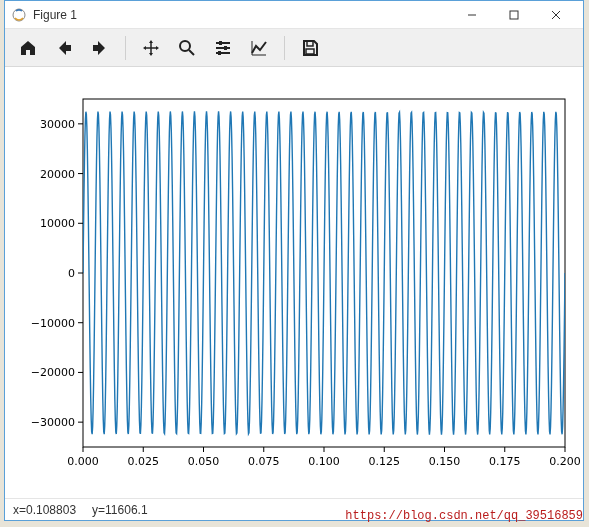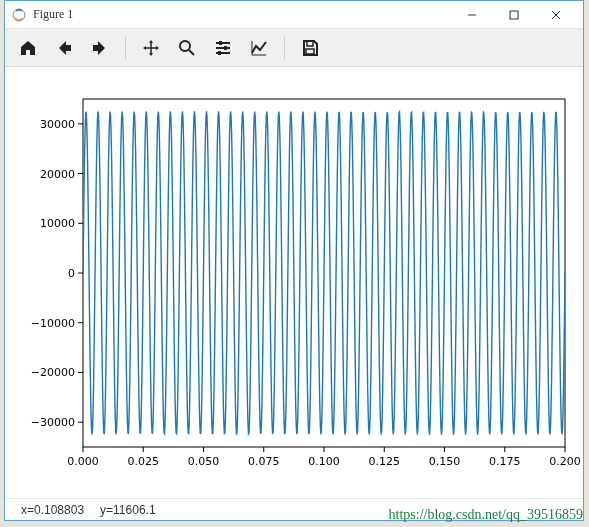--- a/index.html
+++ b/index.html
@@ -28,21 +28,21 @@
     align-items: center;
     padding: 0 6px;
     border-bottom: 1px solid #e5e5e5;
     background: #fff;
   }
   .titlebar .app-icon {
     width: 16px; height: 16px;
     margin-right: 6px;
     display: flex; align-items: center; justify-content: center;
   }
-  .titlebar .title { flex: 0 0 auto; color: #333; font-family: Liberation Serif, serif; }
+  .titlebar .title { flex: 0 0 auto; color: #333; }
   .titlebar .spacer { flex: 1; }
   .win-btn {
     width: 42px; height: 28px;
     display: flex; align-items: center; justify-content: center;
     color: #333;
   }
   .win-btn svg { display: block; }
   .toolbar {
     height: 38px;
     background: #f0f0f0;
@@ -70,31 +70,31 @@
   #plot {
     position: absolute;
     left: 0; top: 0;
   }
   .statusbar {
     height: 22px;
     background: #fff;
     border-top: 1px solid #e5e5e5;
     display: flex;
     align-items: center;
-    padding: 0 16px;
+    padding: 0 8px;
     gap: 16px;
     color: #333;
     font-size: 12px;
   }
   .watermark {
     position: absolute;
     right: 6px; bottom: 4px;
-    color: #15803d;
-    font-size: 14px;
-    font-family: Liberation Serif, serif;
+    color: #b91c1c;
+    font-size: 12px;
+    font-family: Liberation Mono, monospace;
     pointer-events: none;
   }
 </style>
 </head>
 <body>
 
 <div class="window">
 
   <div class="titlebar">
     <span class="app-icon">

